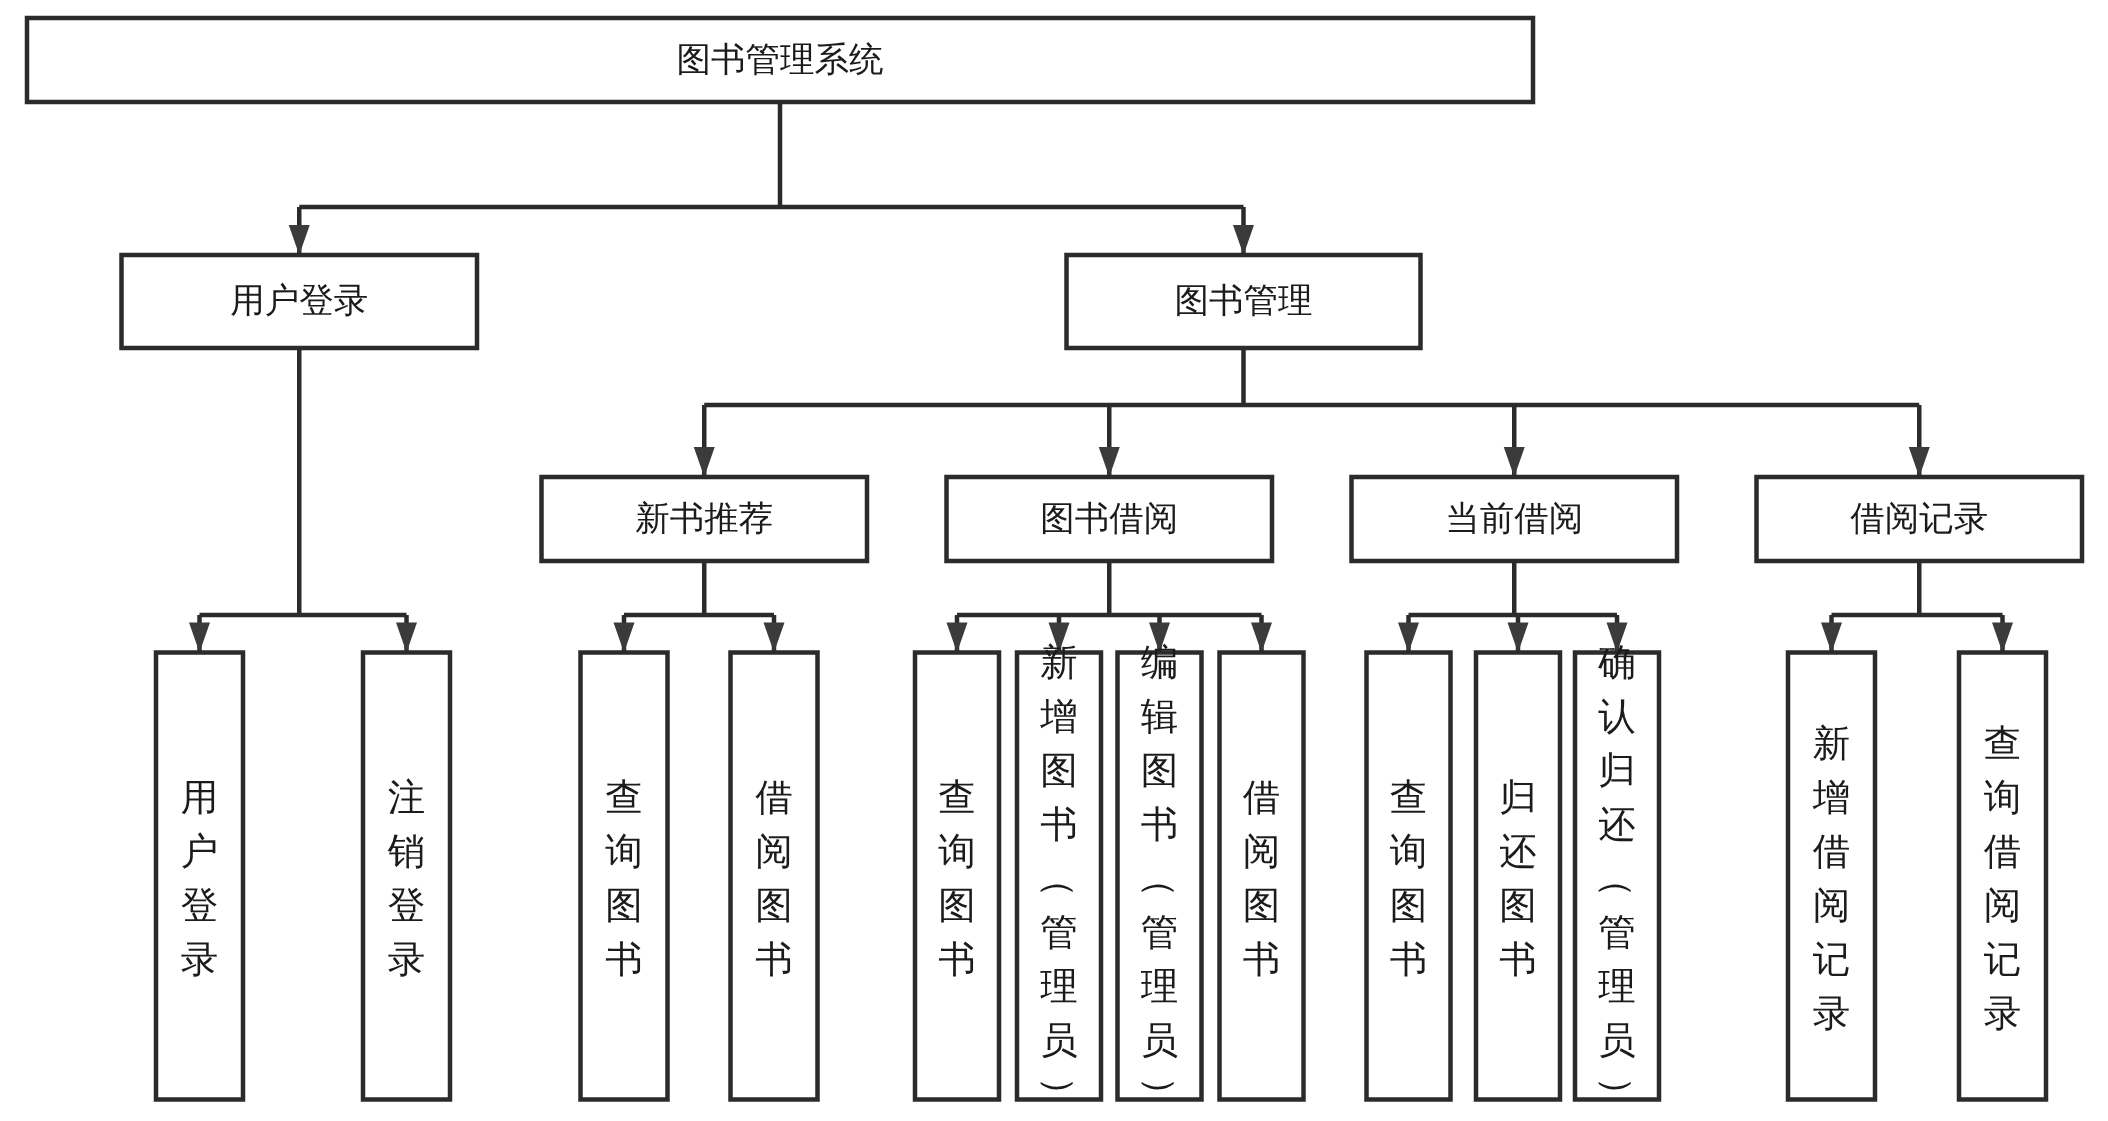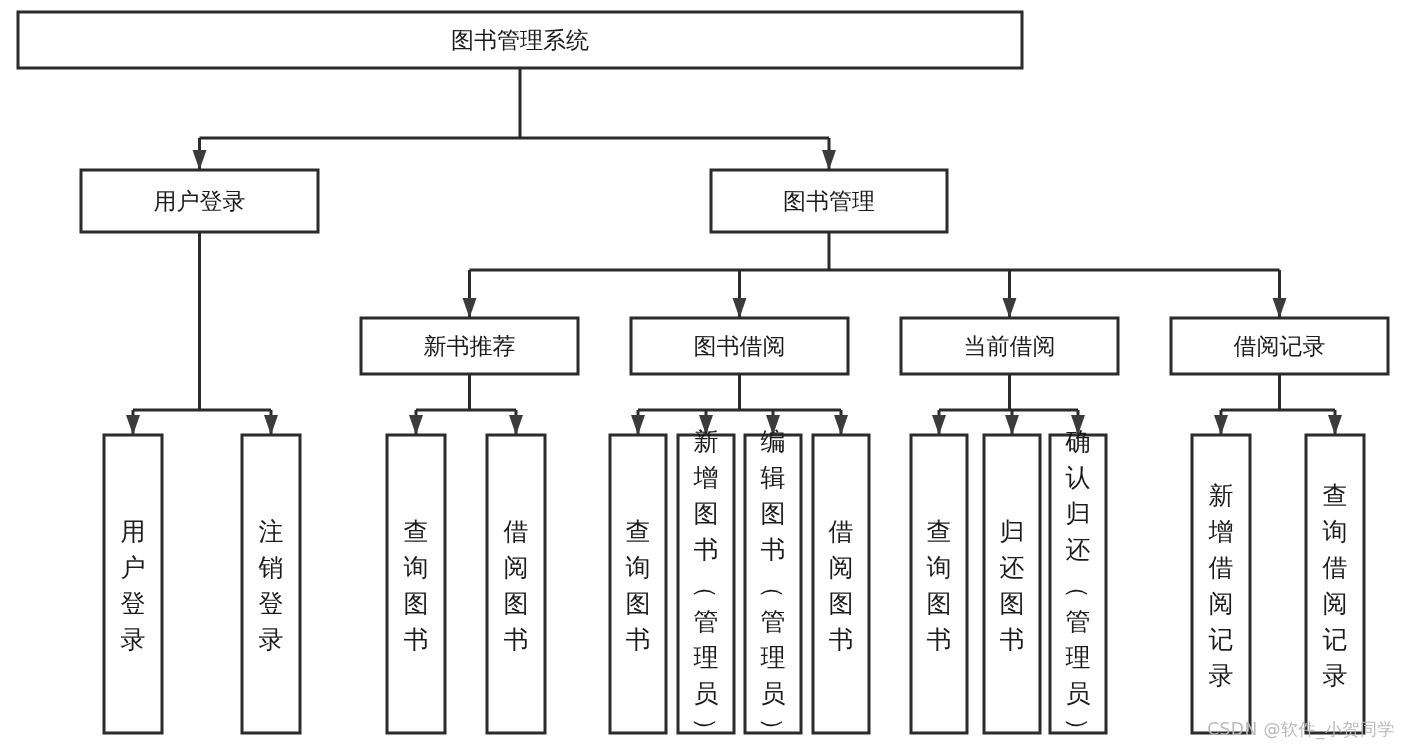--- a/index.html
+++ b/index.html
@@ -273,14 +273,13 @@
           <rect x="1306" y="435" width="58" height="298" class="node-box"></rect>
           <text x="1335" y="504.08" class="node-label-v">查</text>
           <text x="1335" y="540.0799999999999" class="node-label-v">询</text>
           <text x="1335" y="576.0799999999999" class="node-label-v">借</text>
           <text x="1335" y="612.0799999999999" class="node-label-v">阅</text>
           <text x="1335" y="648.0799999999999" class="node-label-v">记</text>
           <text x="1335" y="684.0799999999999" class="node-label-v">录</text>
         </g>
       </g>
   </svg>
-  <div class="watermark">CSDN @软件_小贺同学</div>
 </div>
 
 </body></html>

